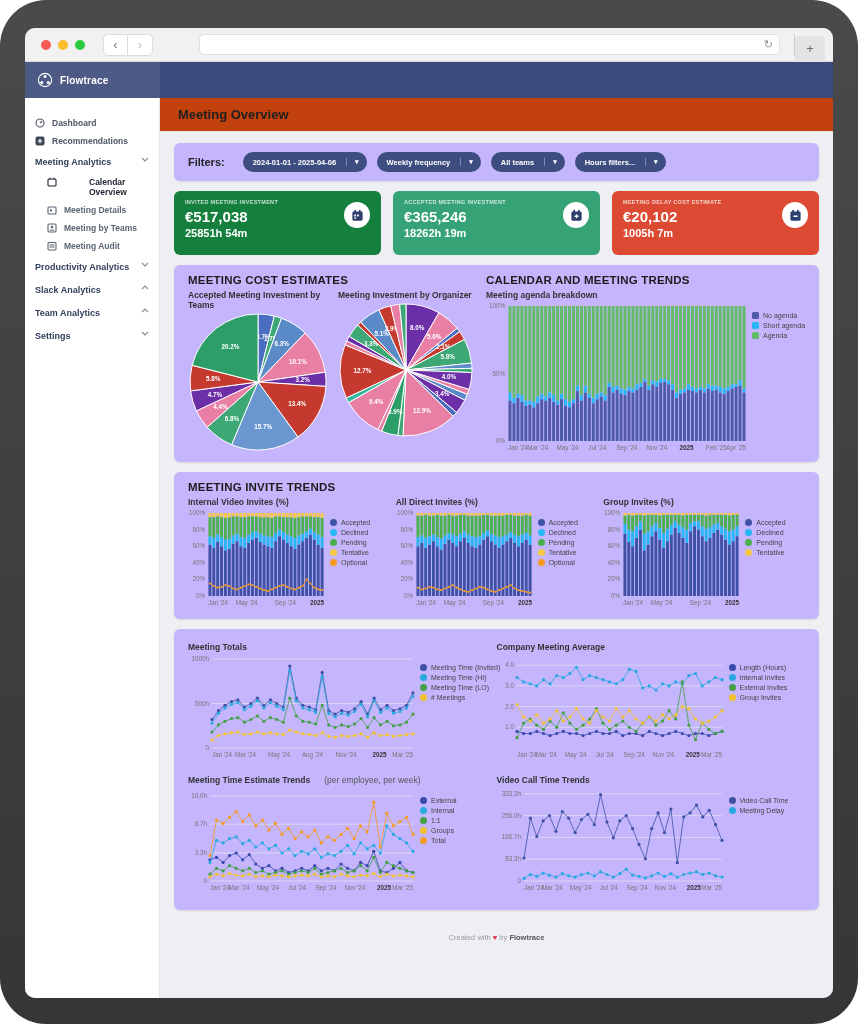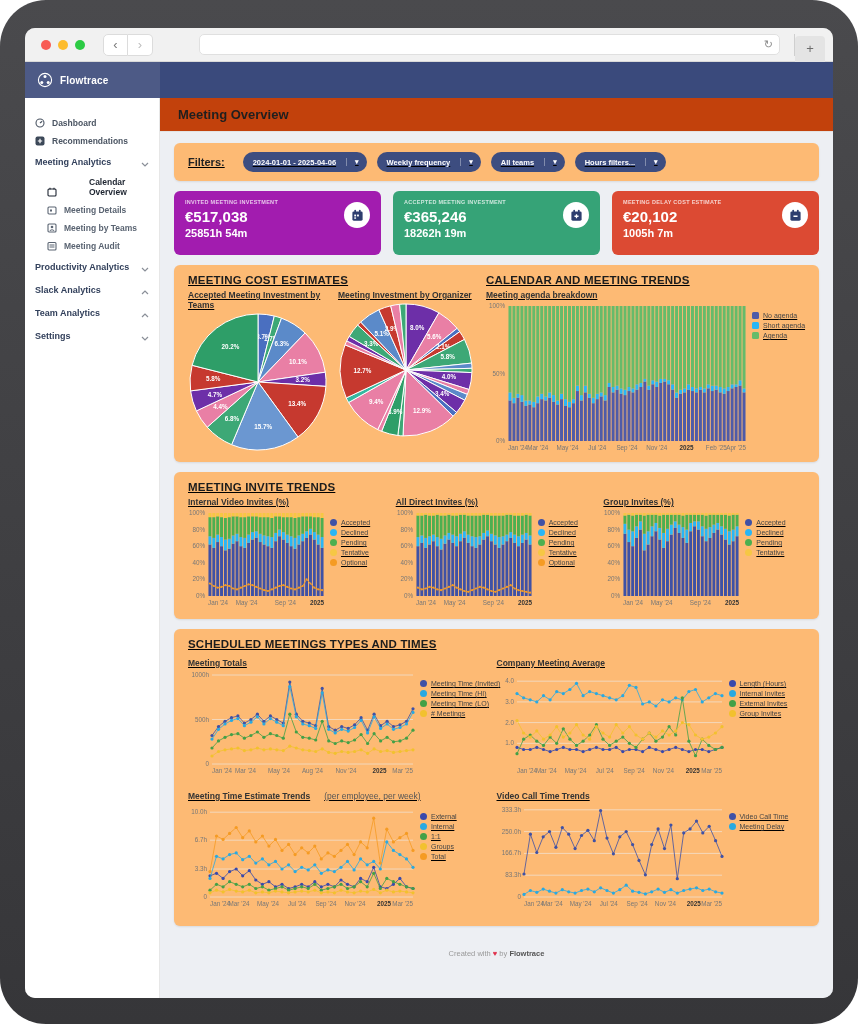--- a/index.html
+++ b/index.html
@@ -28,33 +28,33 @@
   .plusbtn { width:30px; height:26px; background:#e4e4e4; border-radius:4px 4px 0 0; margin-top:8px;
              display:flex; align-items:center; justify-content:center; font-size:13px; color:#6d6d6d; }
   
   .appheader { height:36px; display:flex; flex:0 0 auto; }
   .brandbox { width:135px; background:#4d5a86; display:flex; align-items:center; padding-left:12px; gap:7px; }
   .brandname { color:#fff; font-weight:bold; font-size:10px; letter-spacing:.2px; }
   .headrest { flex:1; background:#3a4a7c; }
   
   .appbody { flex:1; display:flex; min-height:0; }
   .sidebar { width:135px; background:#fff; border-right:1px solid #e7e7e7; padding-top:16px; flex:0 0 auto; }
-  .sitem { display:flex; align-items:flex-end; gap:7px; padding:4px 10px; font-size:8.5px; color:#4b5563;
+  .sitem { display:flex; align-items:flex-start; gap:7px; padding:4px 10px; font-size:8.5px; color:#4b5563;
            font-weight:bold; cursor:pointer; }
   .sitem .lbl { flex:1; }
   .ssection { color:#33415c; font-size:9px; padding:7px 10px 6px; }
   .ssub { padding-left:22px; color:#5a6472; }
   .ssub.active { color:#1d2430;gap:32px; }
   .chev { color:#8a8f98; }
   
   .main { flex:1; background:#edeff3; display:flex; flex-direction:column; min-width:0; }
   .titlebar { background:#c2410c; border-bottom:1px solid #e3e3e3; padding:9px 18px; font-size:13px;
               font-weight:bold; color:#1f1f1f; flex:0 0 auto; }
   .content { flex:1; padding:11px 14px 0; overflow:hidden; }
-  .card { background:#fdba74; border-radius:6px; box-shadow:0 1px 2px rgba(0,0,0,.09);text-decoration:underline; }
+  .card { background:#c4b5fd; border-radius:6px; box-shadow:0 1px 2px rgba(0,0,0,.09); }
   .filters { display:flex; align-items:center; gap:10px; padding:9px 14px; margin-bottom:10px; }
   .filters .flabel { font-size:11px; font-weight:bold; color:#222; margin-right:8px; }
   .pill { background:#3d4d80; border-radius:11px; height:20px; display:flex; align-items:center;
           color:#fff; font-size:7.5px; font-weight:bold; cursor:pointer; }
   .pill .ptext { padding:0 10px; }
   .pill .caret { border-left:1px solid rgba(255,255,255,.35); padding:0 8px; font-size:7px; }
   .statsrow { display:flex; gap:12px; margin-bottom:10px; }
   .stat { flex:1; border-radius:6px; color:#fff; padding:8px 11px; position:relative; height:64px; }
   .stat .slabel { font-size:5.5px; font-weight:bold; letter-spacing:.3px; opacity:.75; text-transform:uppercase; }
   .stat .svalue { font-size:15px; font-weight:bold; margin-top:3px; }
@@ -224,21 +224,21 @@
               <span class="ptext">All teams</span>
               <span class="caret">▾</span>
             </div>
             <div class="pill">
               <span class="ptext">Hours filters...</span>
               <span class="caret">▾</span>
             </div>
           </div>
 
           <div class="statsrow">
-            <div class="stat" style="background:#a21caf">
+            <div class="stat" style="background:#15803d">
               <div class="slabel">INVITED MEETING INVESTMENT</div>
               <div class="svalue">€517,038</div>
               <div class="shours">25851h 54m</div>
               <div class="iconcircle">
                 <svg width="13" height="13" viewBox="0 0 14 14">
                     <rect x="1.5" y="2.6" width="11" height="10" rx="1.5" fill="#2d3d6e"></rect>
                     <rect x="3.6" y="0.8" width="1.8" height="3" rx="0.9" fill="#2d3d6e"></rect>
                     <rect x="8.6" y="0.8" width="1.8" height="3" rx="0.9" fill="#2d3d6e"></rect>
                     <rect x="3.5" y="6" width="2" height="2" fill="#fff"></rect>
                     <rect x="6.5" y="6" width="2" height="2" fill="#fff"></rect>
@@ -1055,21 +1055,20 @@
                       <span class="it"><span class="sw circle" style="background:#29b6f6"></span>Declined</span>
                       <span class="it"><span class="sw circle" style="background:#4caf50"></span>Pending</span>
                       <span class="it"><span class="sw circle" style="background:#f6c744"></span>Tentative</span>
                     </div>
                 </div>
               </div>
             </div>
           </div>
 
           <div class="card schedcard">
-            <div class="sec-title">SCHEDULED MEETINGS TYPES AND TIMES</div>
             <div class="sched-grid">
               <div class="chart-block">
                 <div class="chart-title">Meeting Totals</div>
                 <div class="chart-row">
                   <div class="chart-mount"><svg width="228" height="105" viewBox="0 0 228 105">
                         <line x1="24" x2="225" y1="94.0" y2="94.0" stroke="#ececec" stroke-width="0.6"></line>
                         <text class="ax" x="21" y="96.0" text-anchor="end">0</text>
                         <line x1="24" x2="225" y1="49.5" y2="49.5" stroke="#ececec" stroke-width="0.6"></line>
                         <text class="ax" x="21" y="51.5" text-anchor="end">500h</text>
                         <line x1="24" x2="225" y1="5.0" y2="5.0" stroke="#ececec" stroke-width="0.6"></line>

